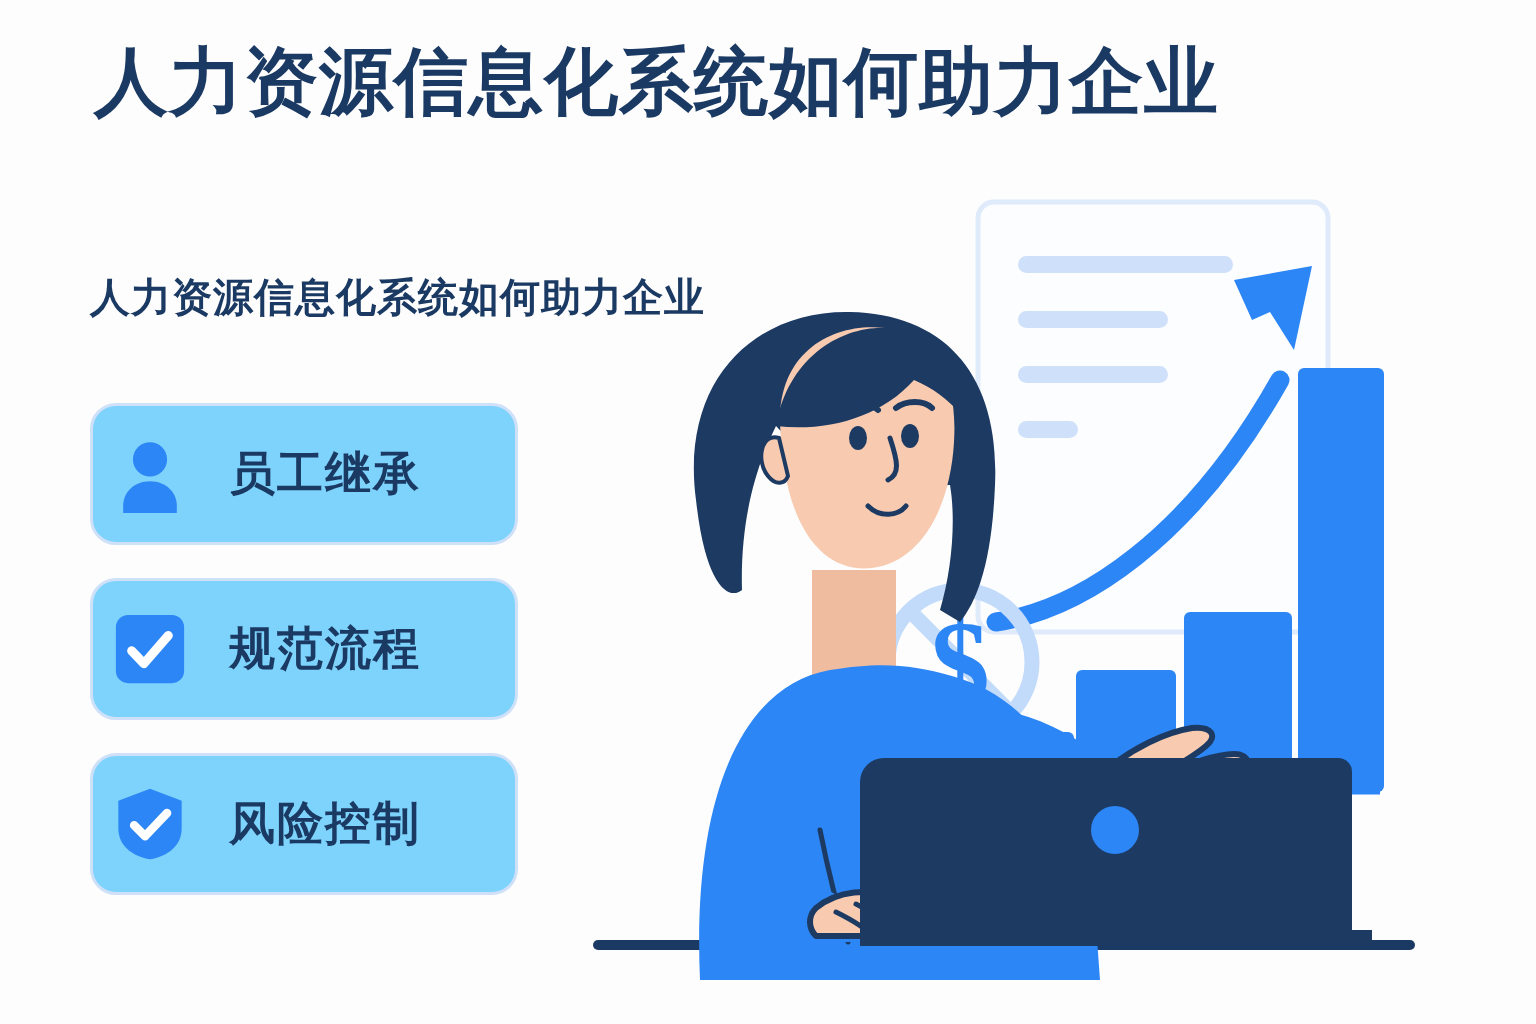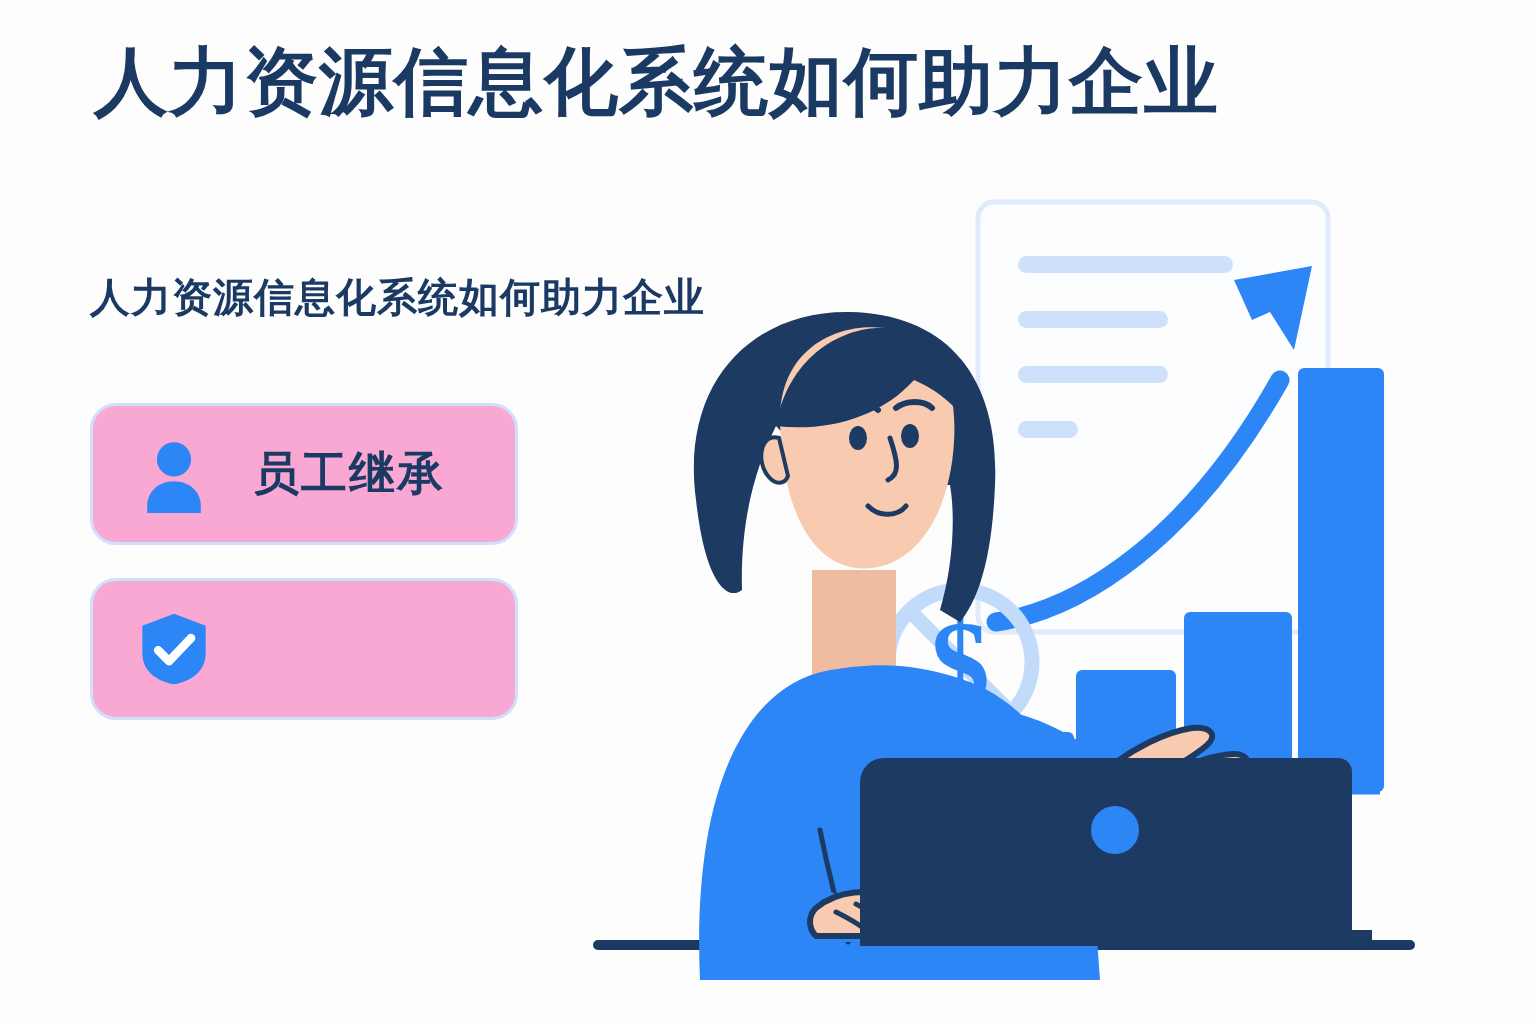--- a/index.html
+++ b/index.html
@@ -41,24 +41,24 @@
     position:absolute;
     left:90px; top:403px;
     width:428px;
   }
   .feature-card {
     position:relative;
     height:142px;
     margin-bottom:33px;
     border:3px solid #cfe0f9;
     border-radius:26px;
-    background:#f9a8d4;
+    background:#7dd3fc;
     display:flex;
     align-items:center;
-    padding-left:42px;
+    padding-left:18px;
   }
   .feature-icon {
     width:78px; height:78px;
     flex:0 0 78px;
     display:flex; align-items:center; justify-content:center;
     margin-right:40px;
   }
   .feature-label {
     font-size:46px;
     font-weight:bold;
@@ -89,28 +89,38 @@
   <div class="feature-card">
     <span class="feature-icon">
       <svg viewBox="0 0 64 64" aria-hidden="true">
         <circle cx="32" cy="20" r="14" fill="#2d86f5"></circle>
         <path d="M32 38c-13 0-22 9-22 20v6h44v-6c0-11-9-20-22-20z" fill="#2d86f5"></path>
       </svg>
     </span>
     <span class="feature-label">员工继承</span>
   </div>
 
+  <div class="feature-card">
+    <span class="feature-icon">
+      <svg viewBox="0 0 64 64" aria-hidden="true">
+        <rect x="4" y="4" width="56" height="56" rx="10" fill="#2d86f5"></rect>
+        <path d="M17 33.5 L27 44 L47 21" fill="none" stroke="#ffffff" stroke-width="7.5" stroke-linecap="round" stroke-linejoin="round"></path>
+      </svg>
+    </span>
+    <span class="feature-label">规范流程</span>
+  </div>
 
   <div class="feature-card">
     <span class="feature-icon">
       <svg viewBox="0 0 64 64" aria-hidden="true">
         <path d="M32 3 L58 13 v22 c0 15-11 23-26 26 C17 58 6 50 6 35 V13 Z" fill="#2d86f5"></path>
         <path d="M19 33 L28 42 L46 23" fill="none" stroke="#ffffff" stroke-width="7" stroke-linecap="round" stroke-linejoin="round"></path>
       </svg>
     </span>
+    <span class="feature-label">风险控制</span>
   </div>
 
 </div>
 
 <div id="illustration">
   <svg viewBox="0 0 900 810" xmlns="http://www.w3.org/2000/svg">
 
     <g>
       <rect x="398" y="32" width="350" height="430" rx="16" fill="#fcfdff" stroke="#dfeafb" stroke-width="5"></rect>
       <g fill="#cfe0fb">

